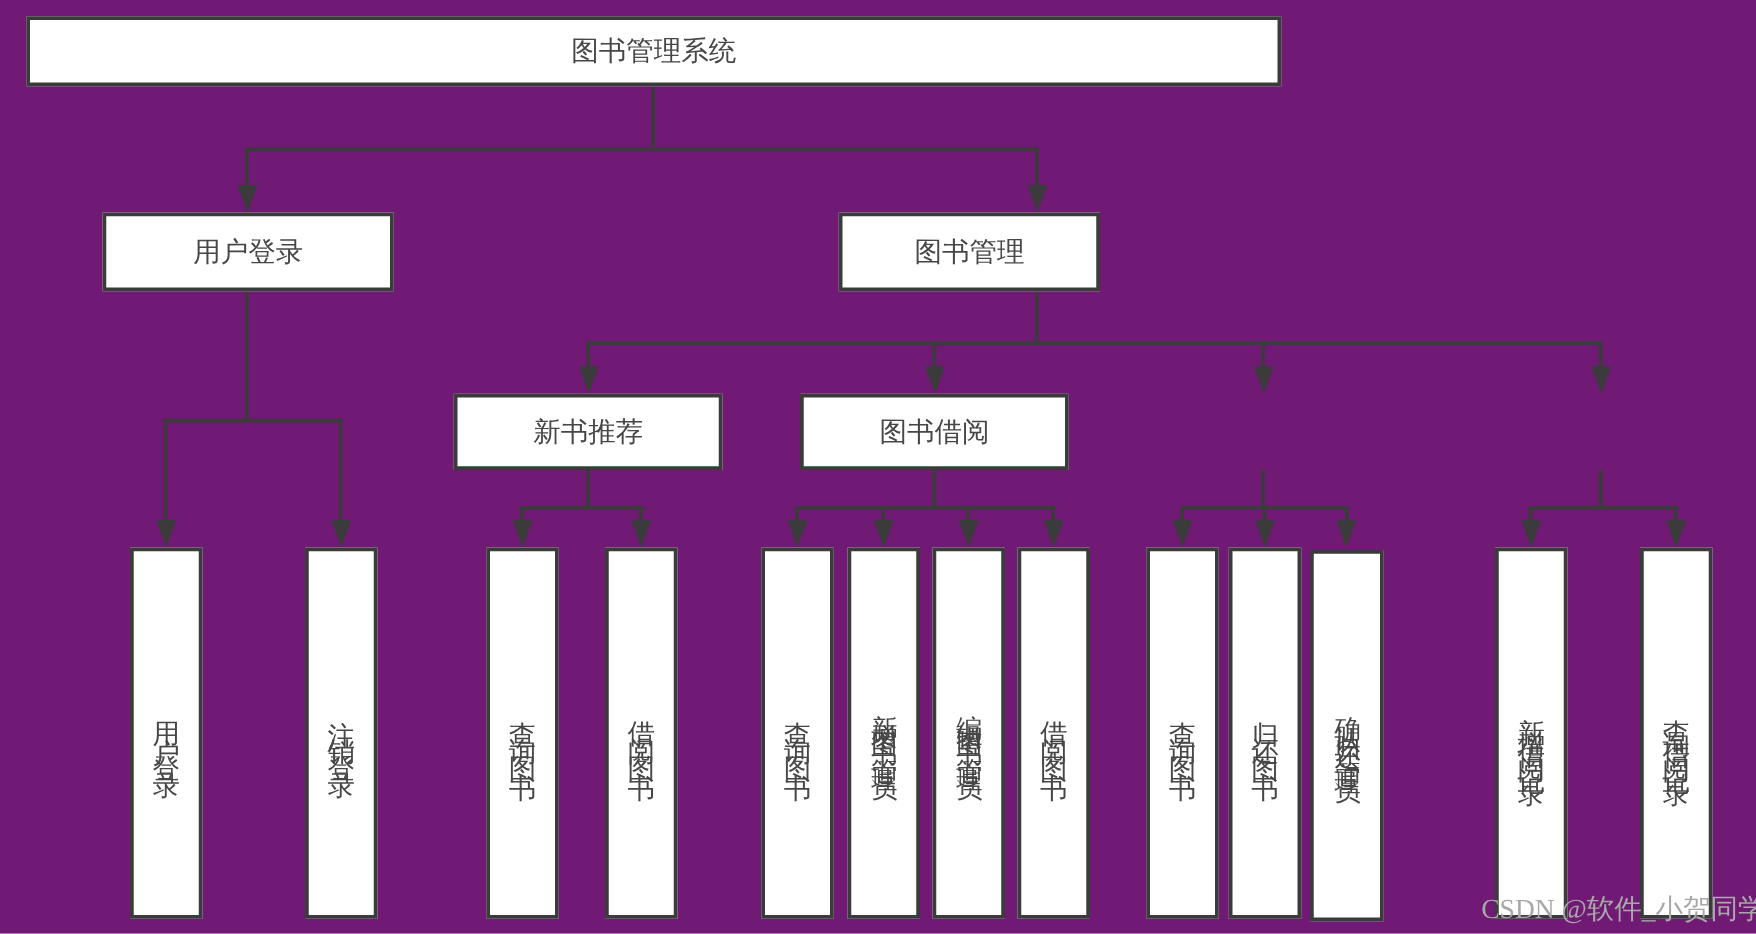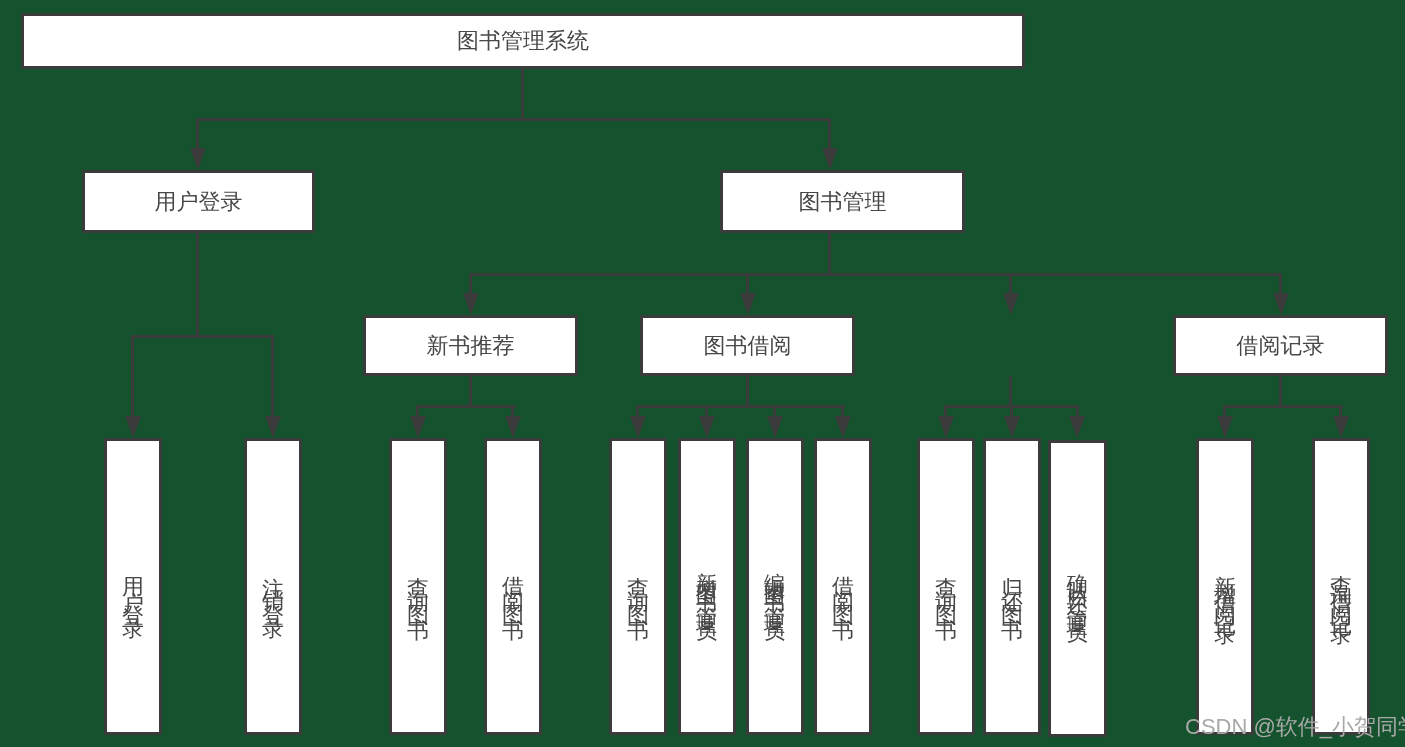--- a/index.html
+++ b/index.html
@@ -1,19 +1,19 @@
 <!DOCTYPE html>
 <html><head>
 <meta charset="utf-8">
 <style>
   html,body{margin:0;padding:0;background:#ffffff;}
   *{box-sizing:border-box;}
   .canvas{
-    position:relative;width:1405px;height:747px;background:#14532d;overflow:hidden;
-    font-family:Liberation Sans, sans-serif;color:#474747;
+    position:relative;width:1405px;height:747px;background:#701a75;overflow:hidden;
+    font-family:Liberation Serif, serif;color:#474747;
   }
   .box{
     position:absolute;background:#ffffff;border:3px solid #3b3b3b;
     display:flex;align-items:center;justify-content:center;
     font-size:22px;line-height:1;white-space:nowrap;
   }
   .vbox{
     writing-mode:vertical-rl;text-orientation:mixed;
   }
   .ls-4{letter-spacing:14px;}
@@ -91,25 +91,24 @@
   <div class="vl" style="left:1279px;top:376px;height:31px"></div>
   <div class="hl" style="left:1223px;top:405px;width:120px"></div>
   <div class="vl" style="left:1223px;top:405px;height:13px"></div>
   <div class="ar" style="left:1217px;top:416px"></div>
   <div class="vl" style="left:1339px;top:405px;height:13px"></div>
   <div class="ar" style="left:1333px;top:416px"></div>
 
   <div class="box" style="left:21px;top:13px;width:1004px;height:56px">图书管理系统</div>
 
   <div class="box" style="left:82px;top:170px;width:233px;height:63px">用户登录</div>
-  <div class="box" style="left:720px;top:170px;width:245px;height:63px">图书管理</div>
+  <div class="box" style="left:671px;top:170px;width:209px;height:63px">图书管理</div>
 
   <div class="box" style="left:363px;top:315px;width:215px;height:61px">新书推荐</div>
   <div class="box" style="left:640px;top:315px;width:215px;height:61px">图书借阅</div>
-  <div class="box" style="left:1173px;top:315px;width:215px;height:61px">借阅记录</div>
 
   <div class="box vbox ls-4" style="left:104px;top:438px;width:58px;height:297px">用户登录</div>
   <div class="box vbox ls-4" style="left:244px;top:438px;width:58px;height:297px">注销登录</div>
 
   <div class="box vbox ls-4" style="left:389px;top:438px;width:58px;height:297px">查询图书</div>
   <div class="box vbox ls-4" style="left:484px;top:438px;width:58px;height:297px">借阅图书</div>
 
   <div class="box vbox ls-4" style="left:609px;top:438px;width:58px;height:297px">查询图书</div>
   <div class="box vbox ls-9" style="left:678px;top:438px;width:58px;height:297px">新增图书（管理员）</div>
   <div class="box vbox ls-9" style="left:746px;top:438px;width:58px;height:297px">编辑图书（管理员）</div>

